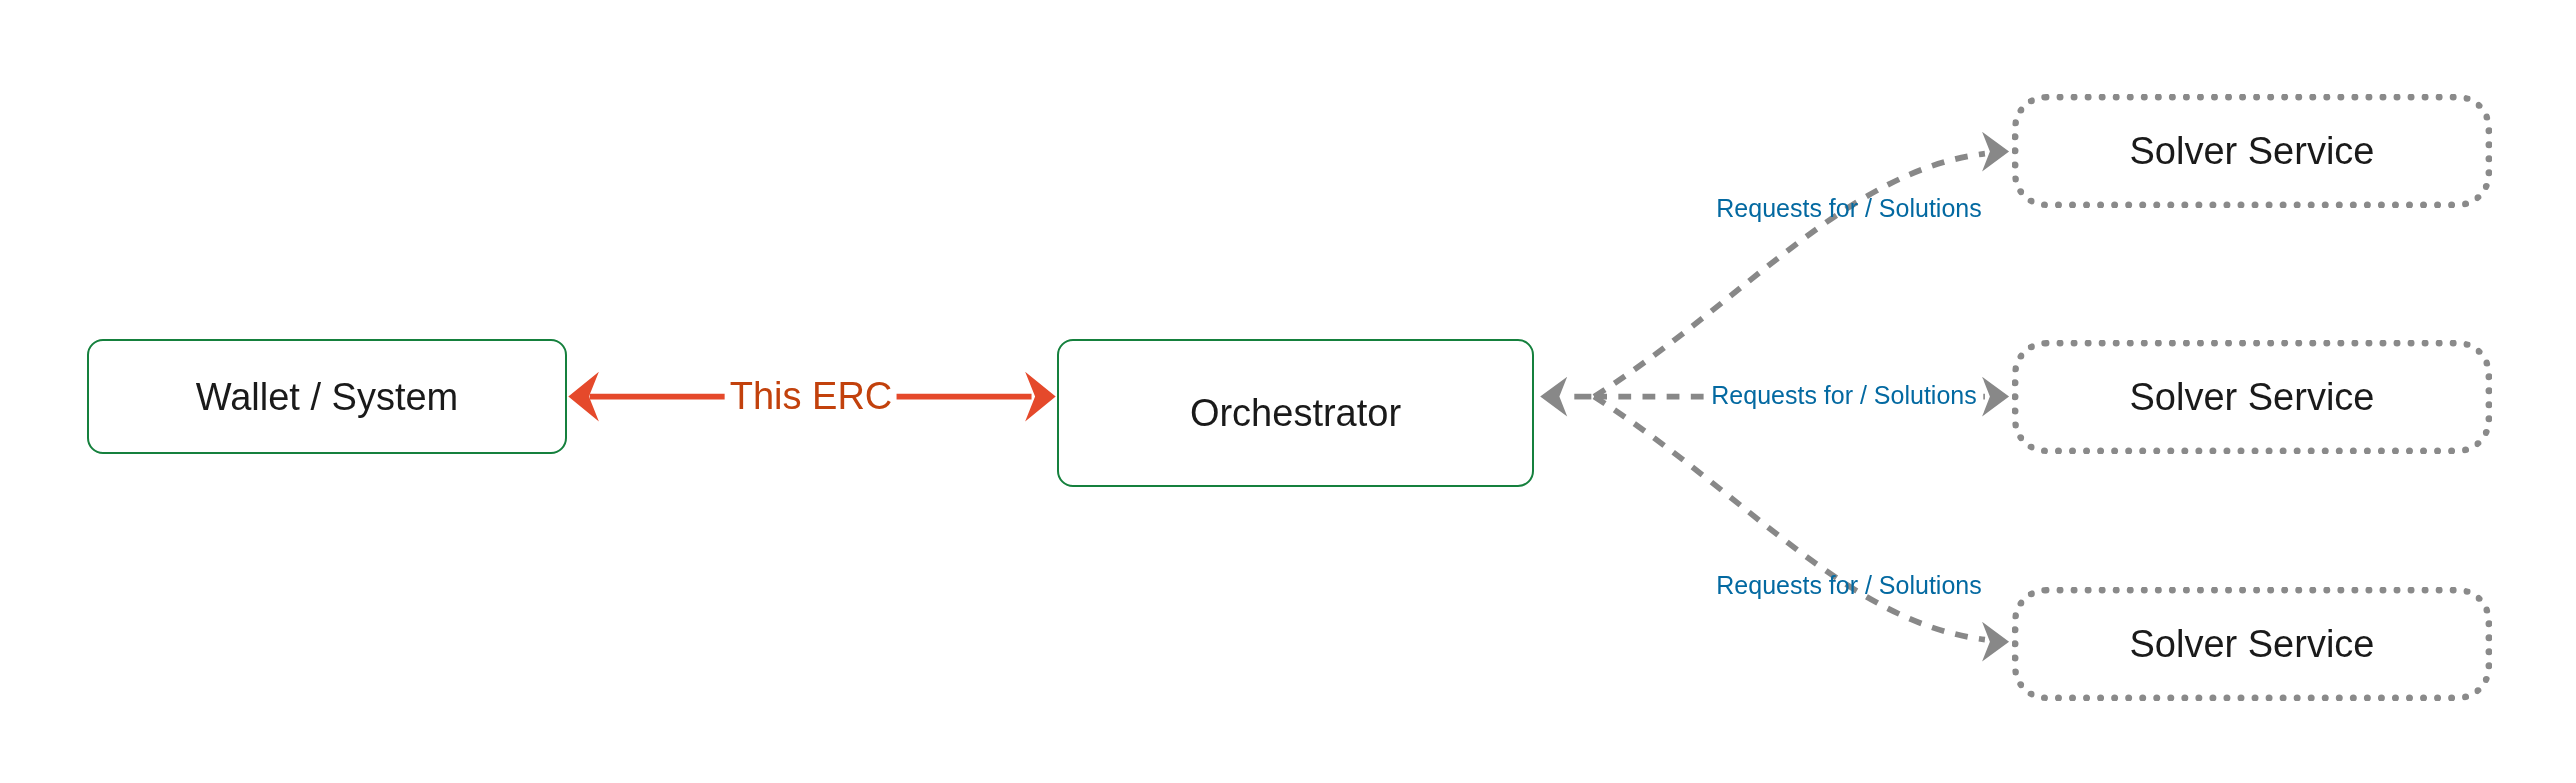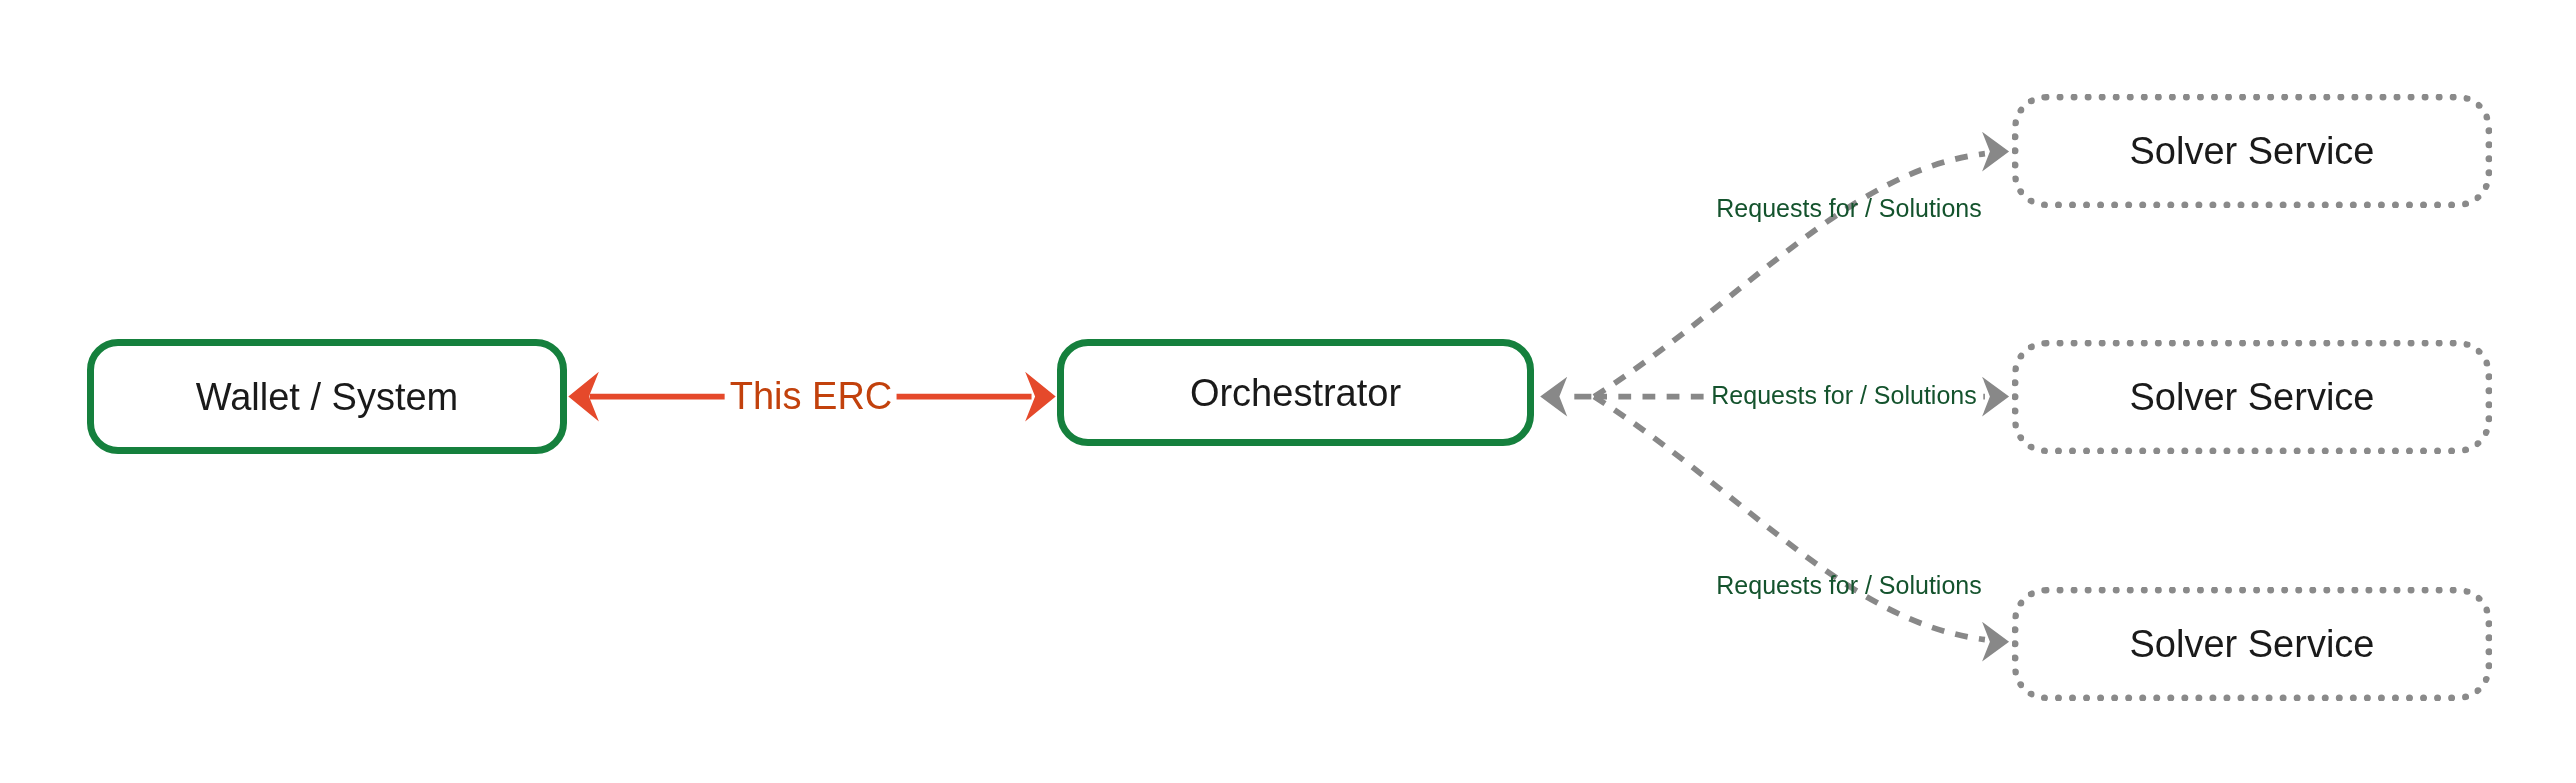--- a/index.html
+++ b/index.html
@@ -27,46 +27,46 @@
     display: flex;
     align-items: center;
     justify-content: center;
     background: #ffffff;
     color: #1a1a1a;
     font-size: 38px;
     line-height: 1;
     white-space: nowrap;
   }
   .node-solid {
-    border: 7px solid #15803d;
-    border-radius: 31px;
+    border: 2px solid #15803d;
+    border-radius: 16px;
   }
   .node-dotted {
     border: 7px dotted #8a8a8a;
     border-radius: 34px;
   }
   #node-wallet       { left: 87px;  top: 339px; width: 480px; height: 115px; }
-  #node-orchestrator { left: 1057px; top: 339px; width: 477px; height: 107px; }
+  #node-orchestrator { left: 1057px; top: 339px; width: 477px; height: 148px; }
   #node-solver-0     { left: 2012px; top: 94px; width: 480px; height: 114px; }
   #node-solver-1     { left: 2012px; top: 340px; width: 480px; height: 114px; }
   #node-solver-2     { left: 2012px; top: 587px; width: 480px; height: 114px; }
 
   .edge-label {
     position: absolute;
     transform: translate(-50%, -50%);
     white-space: nowrap;
     line-height: 1;
   }
   #label-erc {
     left: 811px; top: 396px;
     color: #c2410c;
     font-size: 38px;
   }
   .req-label {
-    color: #14532d;
+    color: #0369a1;
     font-size: 25px;
   }
   #label-req-0 { left: 1849px; top: 208px; }
   #label-req-1 { left: 1844px; top: 396px; background: #ffffff; padding: 4.3px 7px; }
   #label-req-2 { left: 1849px; top: 585px; }
 </style>
 </head>
 <body>
 
 <div class="canvas">

